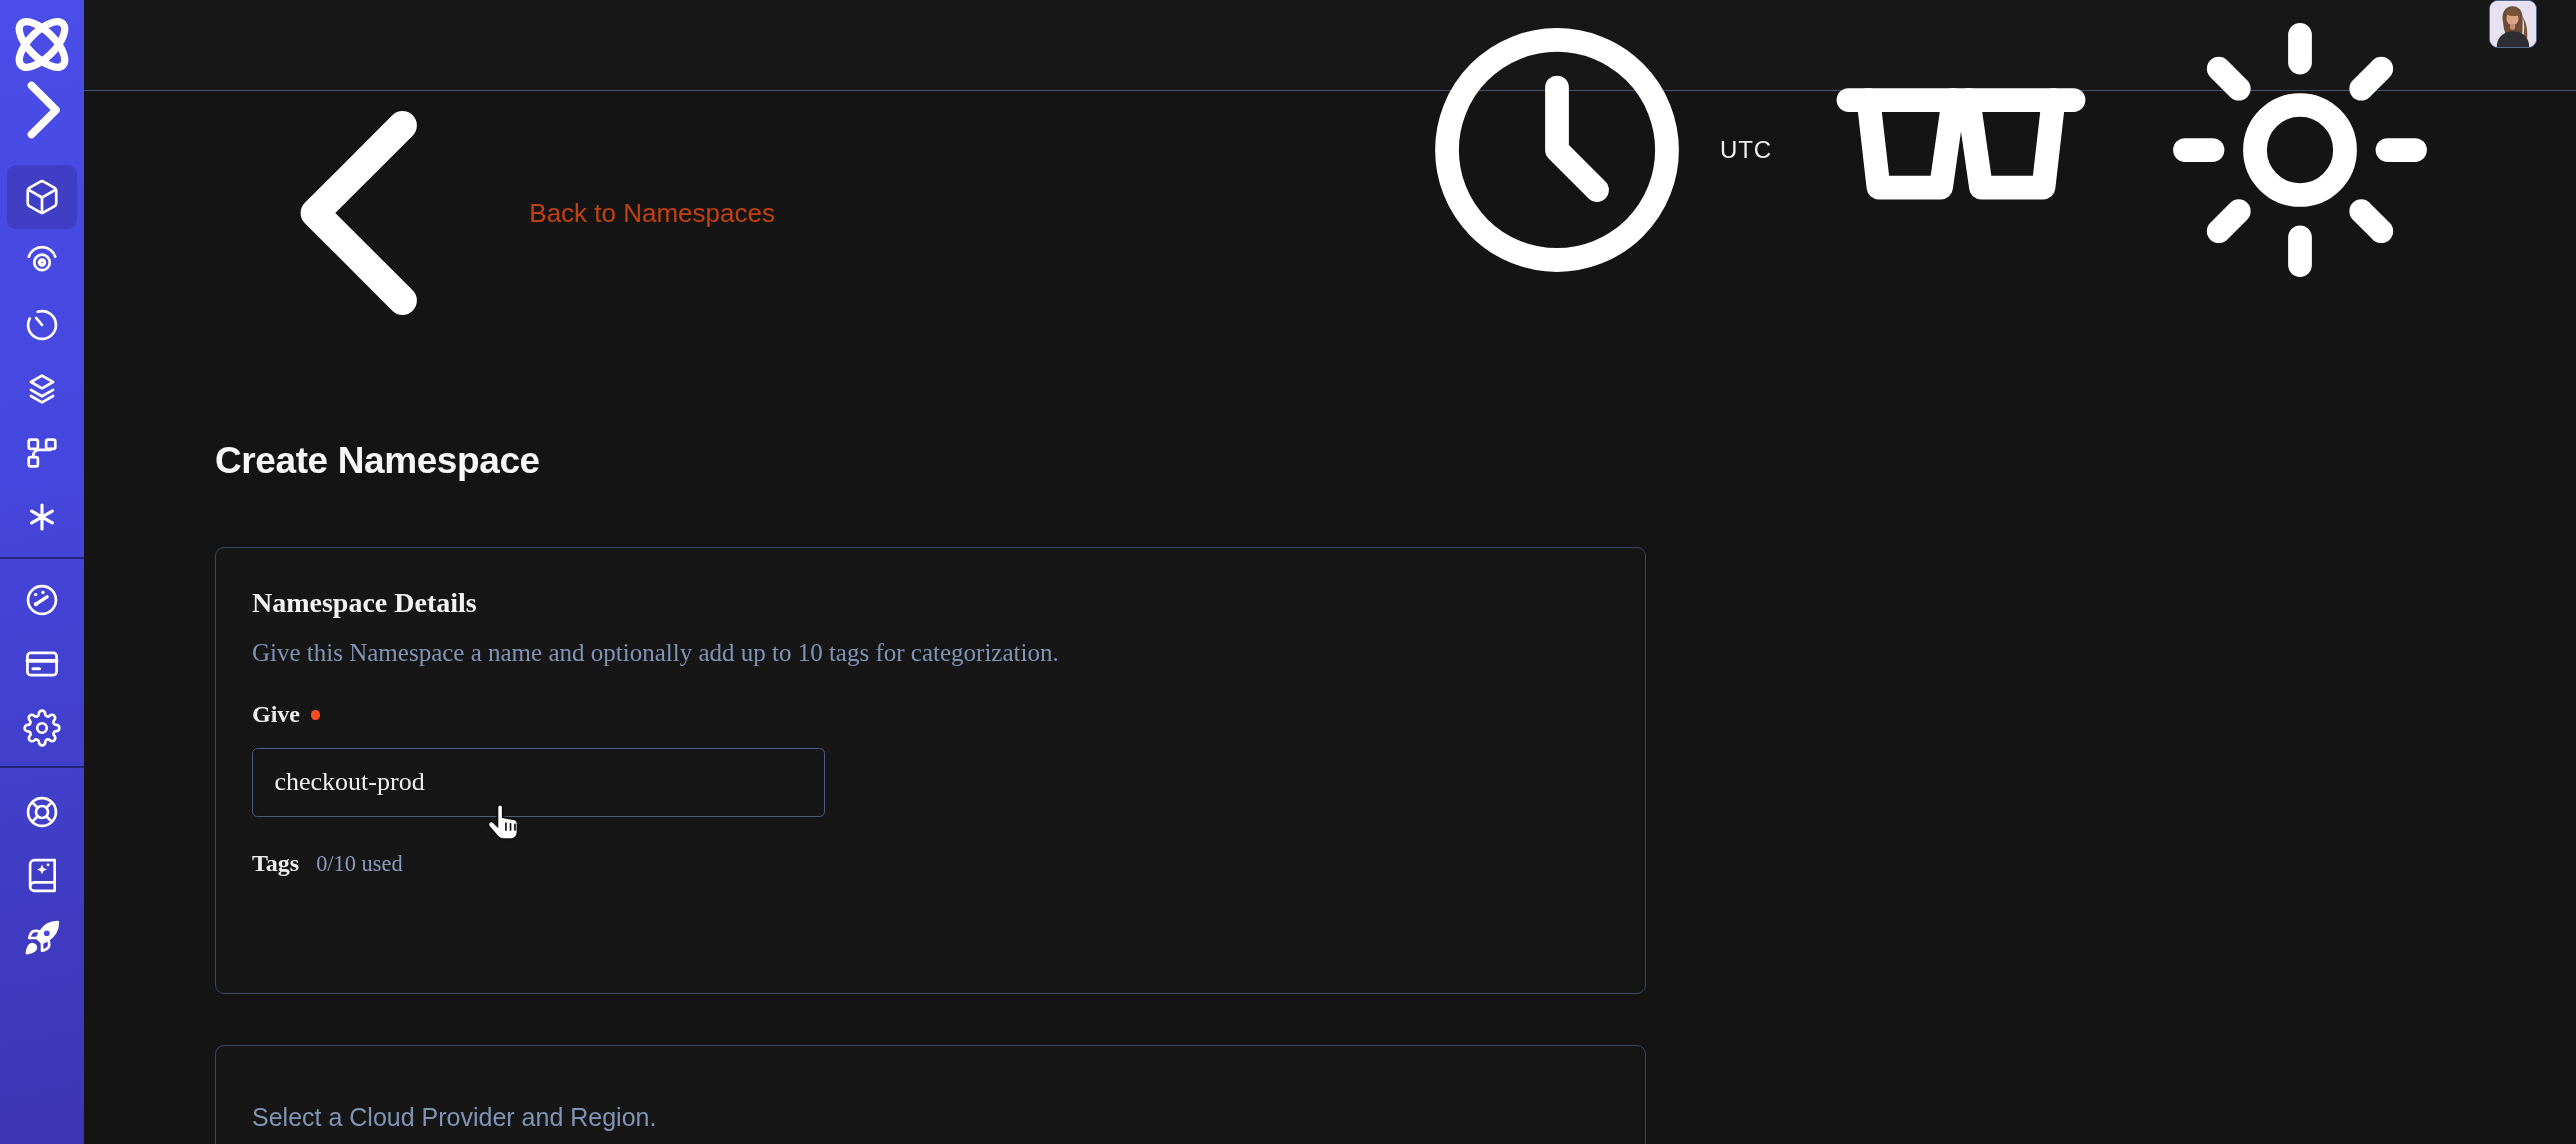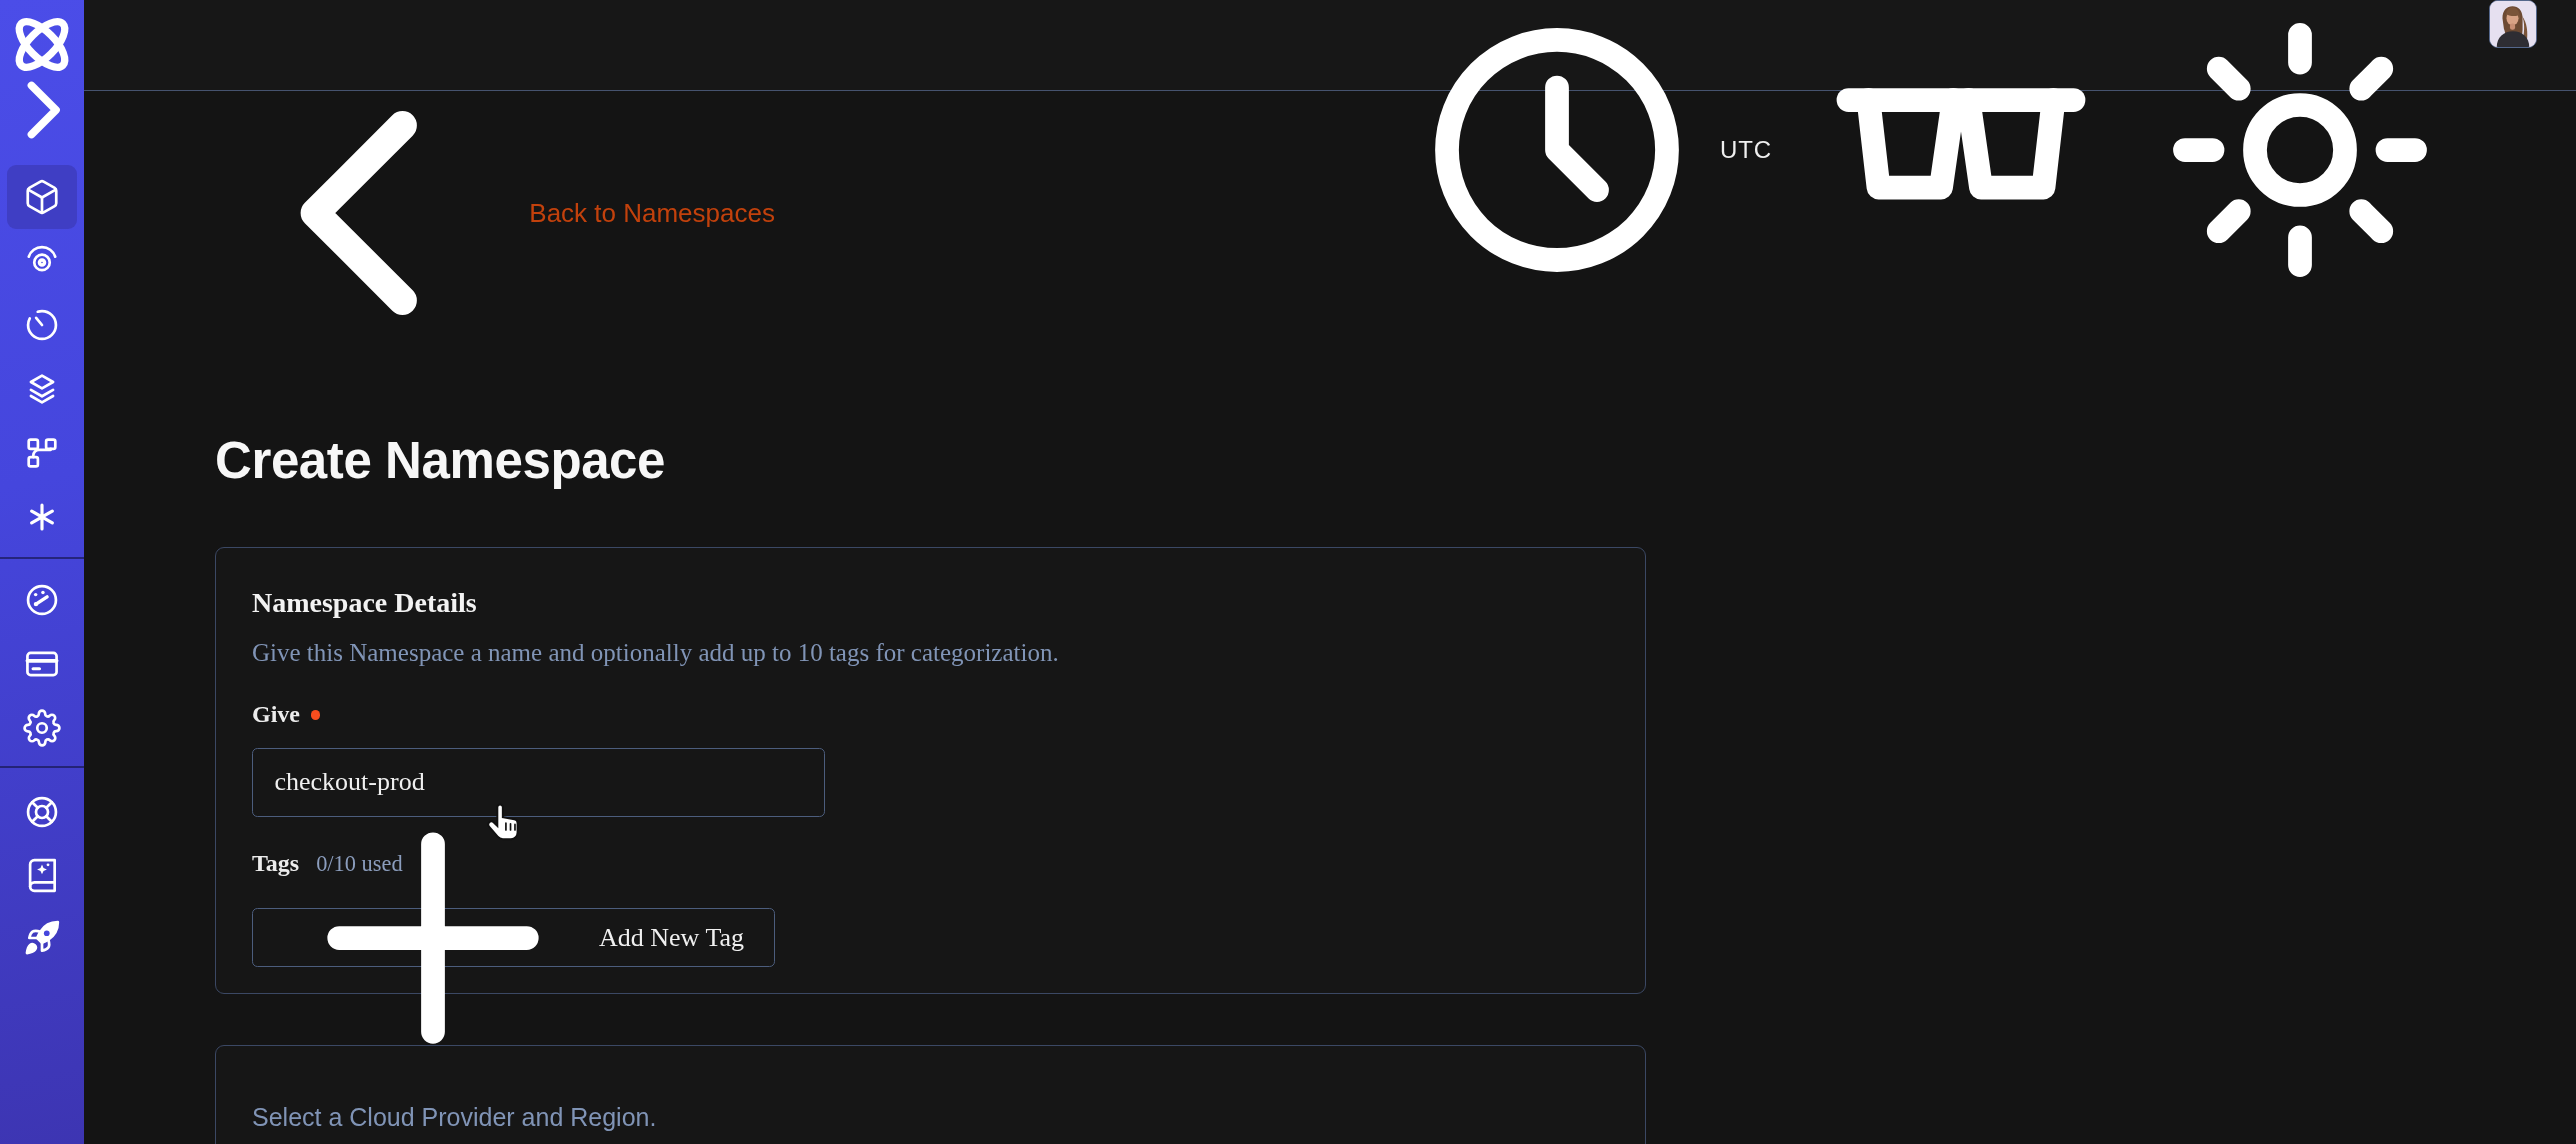--- a/index.html
+++ b/index.html
@@ -35,21 +35,21 @@
   .avatar { width:48px; height:48px; border-radius:9px; border:1.8px solid #54678c;
     overflow:hidden; cursor:pointer; background:#e6e0f0; }
   .avatar svg { width:100%; height:100%; display:block; }
 
   
   .main { position:fixed; left:84px; top:91px; right:0; bottom:0; background:var(--bg-page);
     padding:106px 0 0 131px; overflow:hidden; }
   .back-link { display:inline-flex; align-items:center; gap:14.3px; font-size:26px;
     color:#c2410c; cursor:pointer; height:32px; }
   .back-link svg { width:27px; height:27px; }
-  h1.page-title { margin-top:64px; font-size:51px; font-weight:700; letter-spacing:-0.4px;
+  h1.page-title { margin-top:64px; font-size:37px; font-weight:700; letter-spacing:-0.4px;
     color:#f7f7f7; line-height:61px; }
 
   .card { width:1431px; background:#161616; border:1.8px solid var(--border-card);
     border-radius:9px; padding:38px 36px 0; }
   .card.card1 { margin-top:56px; height:447px;font-family:Liberation Serif, serif; }
   .card.card2 { margin-top:51px; height:358px; }
   .card-title { font-size:28px; font-weight:700; line-height:34px; color:#f2f2f2; }
   .card-subtitle { margin-top:18px; font-size:25px; line-height:30px; color:var(--text-muted); }
 
   .field-label { margin-top:32px; font-size:24px; line-height:29.5px; font-weight:700;
@@ -250,28 +250,20 @@
       <span>Give</span>
       <span class="req-dot"></span>
     </div>
     <input class="text-input" type="text" value="checkout-prod" style="">
 
     <div class="tags-row">
       <span class="field-label" style="margin-top:0">Tags</span>
       <span class="tags-usage">0/10 used</span>
     </div>
 
-    <div class="btn-outline">
-      <span style="display: inline-flex;">
-          <svg viewBox="0 0 24 24" fill="none" stroke="currentColor" stroke-width="1.7" stroke-linecap="round" stroke-linejoin="round" style="color:#fff;width:100%;height:100%">
-            <path d="M12 4.5v15M4.5 12h15" stroke-width="1.9"></path>
-          </svg>
-        </span>
-      <span>Add New Tag</span>
-    </div>
   </section>
 
   
   <section class="card card2">
     <div class="card-subtitle">Select a Cloud Provider and Region.</div>
 
   </section>
 </main>
 
 <svg class="cursor" viewBox="0 0 24 28">

